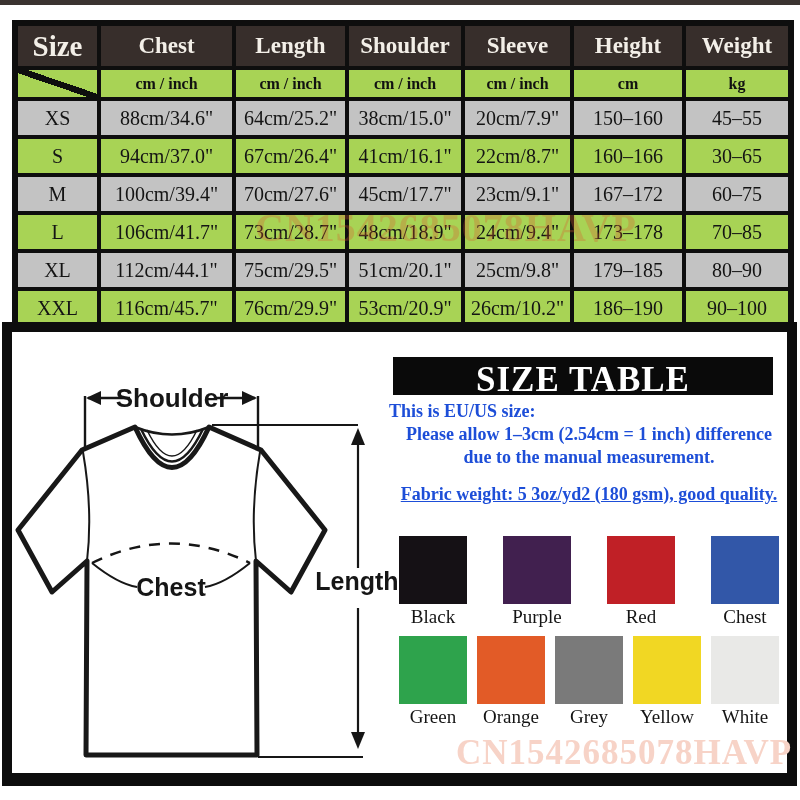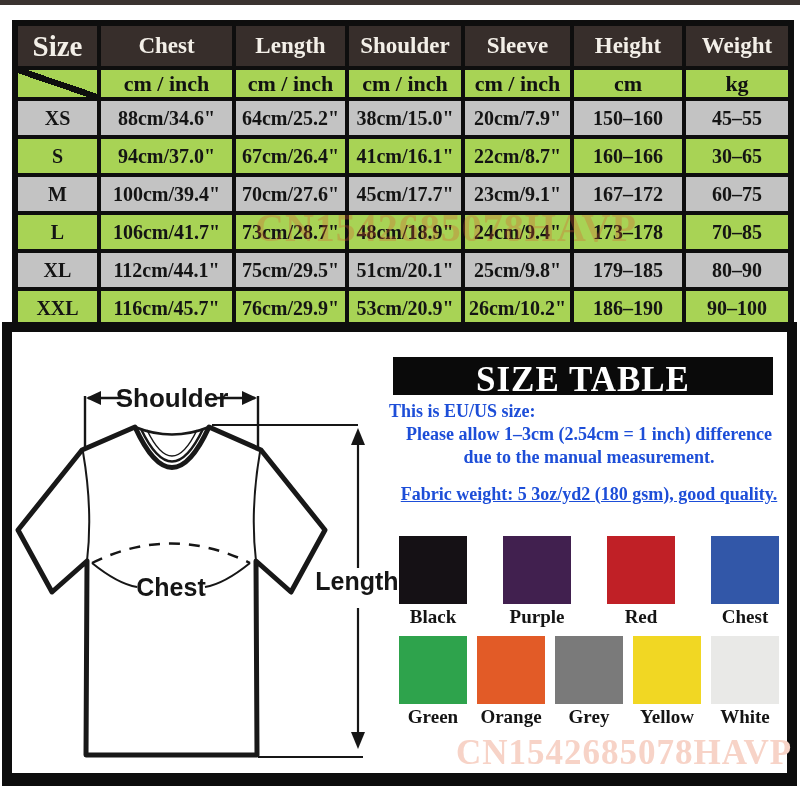--- a/index.html
+++ b/index.html
@@ -7,24 +7,24 @@
           font-family:"Liberation Serif","DejaVu Serif",serif;}
   .top-strip{position:absolute;left:0;top:0;width:800px;height:5px;background:#3b3330;}
 
   
   table.size-table{position:absolute;left:12px;top:20px;width:776px;
       border-collapse:collapse;table-layout:fixed;border:6px solid #0e0e0e;}
   table.size-table td,table.size-table th{border:4px solid #0e0e0e;text-align:center;vertical-align:middle;
       padding:0;overflow:hidden;white-space:nowrap;}
   thead th{background:#372e2b;color:#f3efe8;font-weight:bold;font-size:23px;height:40px;}
   thead th.size-hd{font-size:29px;}
-  tr.units td{background:#a8d355;font-weight:bold;font-size:22px;height:27px;color:#111;}
+  tr.units td{background:#a8d355;font-weight:bold;font-size:16px;height:27px;color:#111;}
   tr.units td.diag{background-color:#a8d355;
       background-image:linear-gradient(to top right,transparent 44%,#0e0e0e 44%,#0e0e0e 56%,transparent 56%);}
-  tbody td{font-weight:bold;font-size:20px;height:34px;color:#141414;}
+  tbody td{font-weight:normal;font-size:20px;height:34px;color:#141414;}
   tbody tr.gray td{background:#c3c3c3;}
   tbody tr.green td{background:#a8d355;}
 
   
   .panel{position:absolute;left:2px;top:322px;width:795px;height:464px;box-sizing:border-box;
       background:#ffffff;border:10px solid #0d0d0d;border-bottom-width:13px;}
 
   .shirt-svg{position:absolute;left:0;top:330px;width:400px;height:460px;}
   .shirt-svg text{font-family:"Liberation Sans","DejaVu Sans",sans-serif;font-weight:bold;fill:#161616;}
 
@@ -37,21 +37,21 @@
   .info .l1{text-align:left;padding-left:6px;}
   .info .l2{text-align:center;}
   .info .l3{text-align:center;}
   .info .l4{text-align:center;margin-top:14px;text-decoration:underline;}
 
   .swatches{position:absolute;left:399px;top:536px;width:380px;}
   .swatch-row{display:flex;justify-content:space-between;}
   .swatch-row + .swatch-row{margin-top:6px;}
   .swatch{width:68px;text-align:center;}
   .swatch .chip{width:68px;height:68px;}
-  .swatch .lbl{font-weight:bold;font-size:19px;margin-top:2px;height:24px;color:#141414;}
+  .swatch .lbl{font-weight:normal;font-size:19px;margin-top:2px;height:24px;color:#141414;}
 
   .wm{position:absolute;font-weight:bold;letter-spacing:1px;z-index:6;pointer-events:none;}
   .wm-mid{left:255px;top:204px;font-size:40px;color:rgba(216,92,48,0.30);}
   .wm-bottom{left:456px;top:733px;font-size:35px;color:#f7d3c7;}
 </style>
 </head>
 <body>
 
 <div class="canvas">
   <div class="top-strip"></div>

